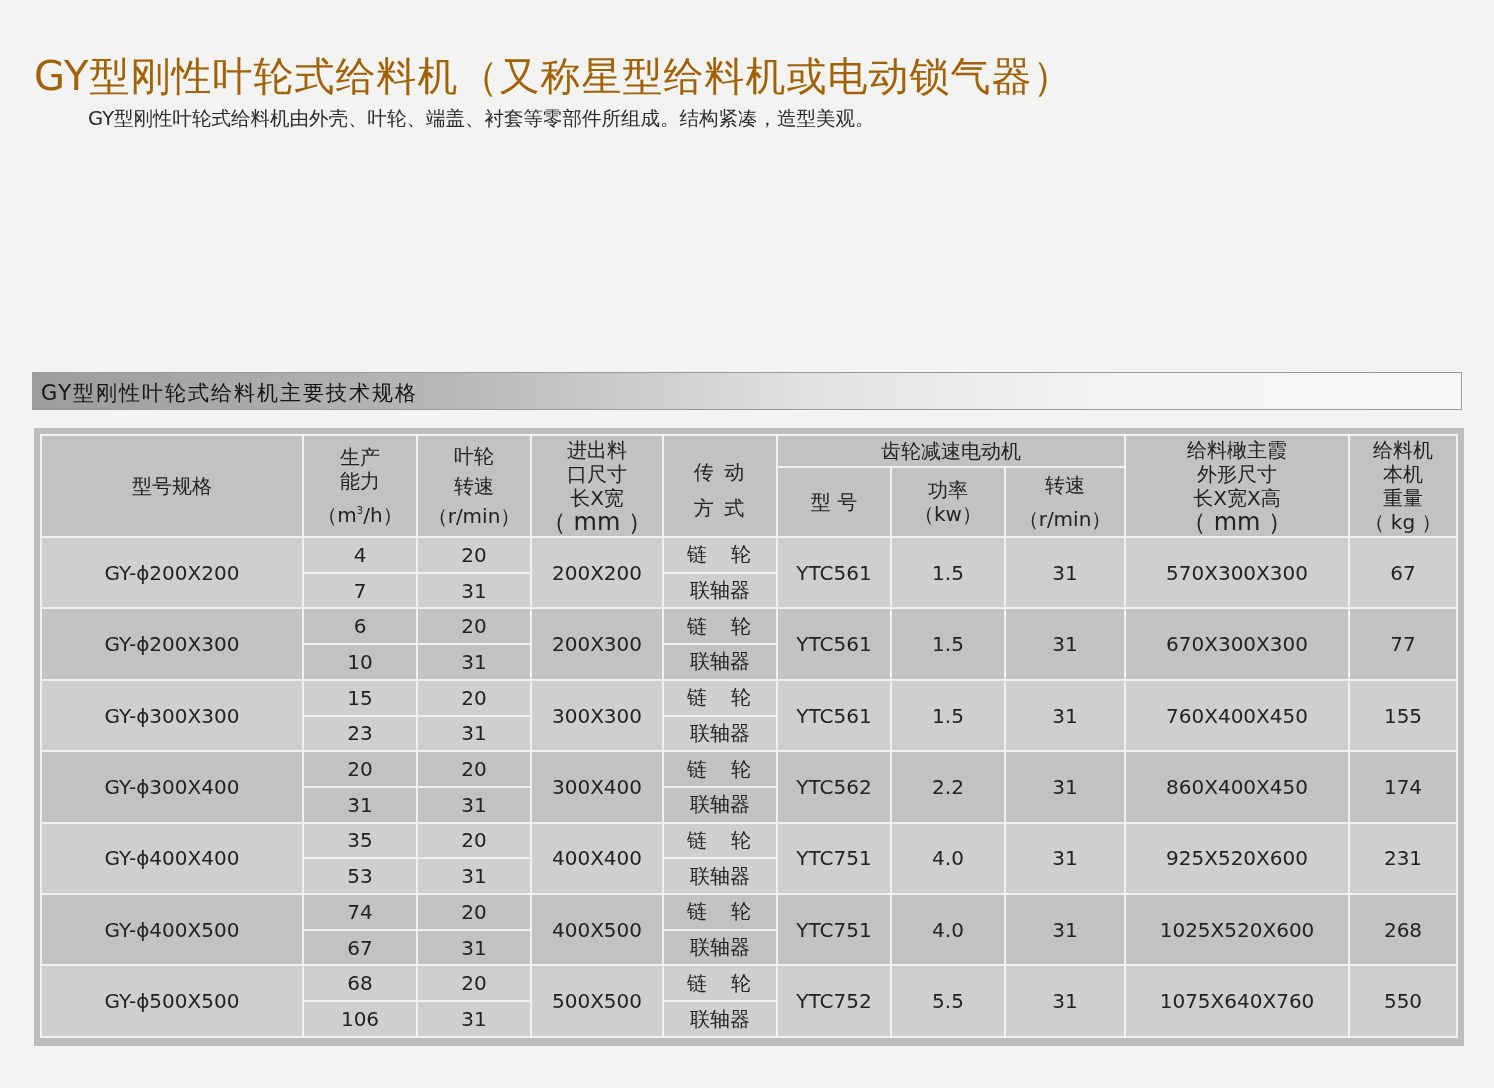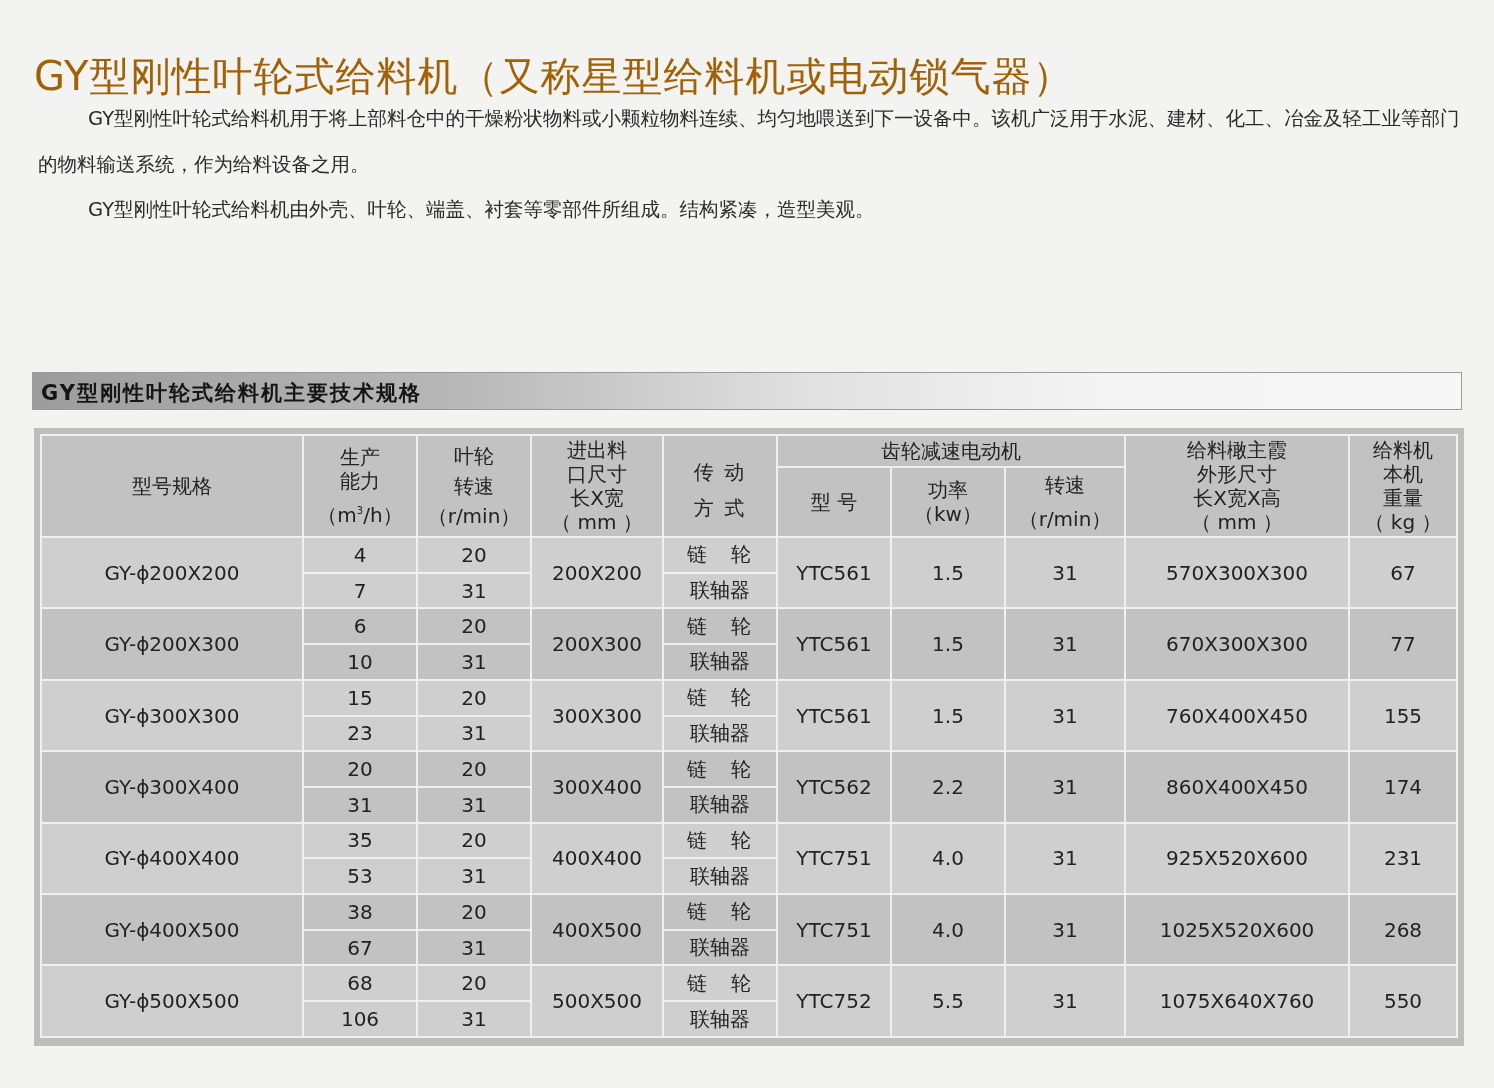--- a/index.html
+++ b/index.html
@@ -23,21 +23,21 @@
   .intro p.indent { text-indent: 50px; }
 
   .section-bar {
     position: absolute; left: 32px; top: 372px; width: 1430px; height: 38px;
     border: 1px solid #9a9a9a;
     background: linear-gradient(90deg, #9c9c9c 0%, #b8b8b8 30%, #e2e2e2 55%, #f4f4f4 75%, #f7f7f7 100%);
     box-sizing: border-box;
   }
   .section-bar span {
     position: absolute; left: 8px; top: 6px;
-    font-size: 21px; font-weight: bold; color: #151515; letter-spacing: 2px;
+    font-size: 21px; font-weight: normal; color: #151515; letter-spacing: 2px;
   }
 
   .table-wrap {
     position: absolute; left: 34px; top: 428px; width: 1430px; height: 618px;
     background: #bdbdbd; box-sizing: border-box; padding: 6px 8px 8px 6px;
   }
   table {
     border-collapse: collapse; width: 100%; height: 100%;
     table-layout: fixed;
   }
@@ -46,29 +46,28 @@
     text-align: center; vertical-align: middle;
     font-weight: normal; color: #222;
     padding: 0;
   }
   th { background: #c2c2c2; font-size: 20px; line-height: 24px; }
   td { font-size: 20px; }
   tr.band-a td { background: #cfcfcf; }
   tr.band-b td { background: #c2c2c2; }
   .drive { letter-spacing: 2px; margin-top: 8px; }
   sup { font-size: 10px; }
-  .mm { font-family: "DejaVu Sans", sans-serif; font-size: 20px; }
+  .mm { font-family: "DejaVu Sans", sans-serif; font-size: 24px; }
 </style>
 </head>
 <body>
 
 <h1 class="title">GY型刚性叶轮式给料机（又称星型给料机或电动锁气器）</h1>
 
 <div class="intro">
-  <p class="indent">GY型刚性叶轮式给料机用于将上部料仓中的干燥粉状物料或小颗粒物料连续、均匀地喂送到下一设备中。该机广泛用于水泥、建材、化工、冶金及轻工业等部门的物料输送系统，作为给料设备之用。</p>
   <p class="indent">GY型刚性叶轮式给料机由外壳、叶轮、端盖、衬套等零部件所组成。结构紧凑，造型美观。</p>
 </div>
 
 <div class="section-bar">
   <span>GY型刚性叶轮式给料机主要技术规格</span>
 </div>
 
 <div class="table-wrap">
 <table>
   <colgroup>
@@ -218,21 +217,21 @@
     <td rowspan="2">231</td>
   </tr>
   <tr class="r2 band-a" style="height: 35px;">
     <td>53</td>
     <td>31</td>
     <td>联轴器</td>
   </tr>
 
   <tr class="r1 band-b" style="height: 35px;">
     <td rowspan="2">GY-ϕ400X500</td>
-    <td>38</td>
+    <td>74</td>
     <td>20</td>
     <td rowspan="2">400X500</td>
     <td class="drive">链　轮</td>
     <td rowspan="2">YTC751</td>
     <td rowspan="2">4.0</td>
     <td rowspan="2">31</td>
     <td rowspan="2">1025X520X600</td>
     <td rowspan="2">268</td>
   </tr>
   <tr class="r2 band-b" style="height: 35px;">

